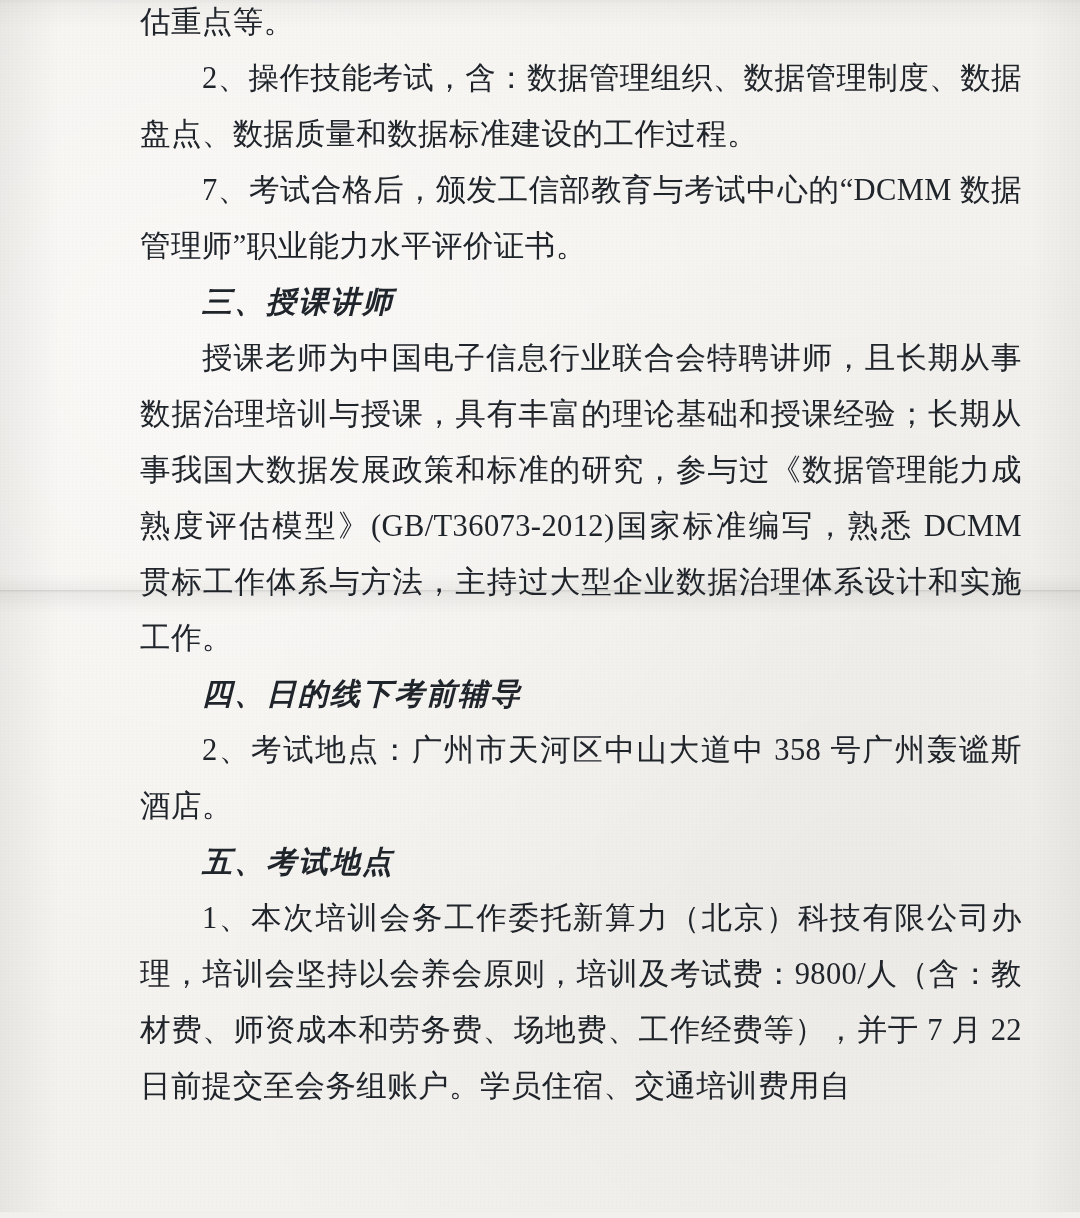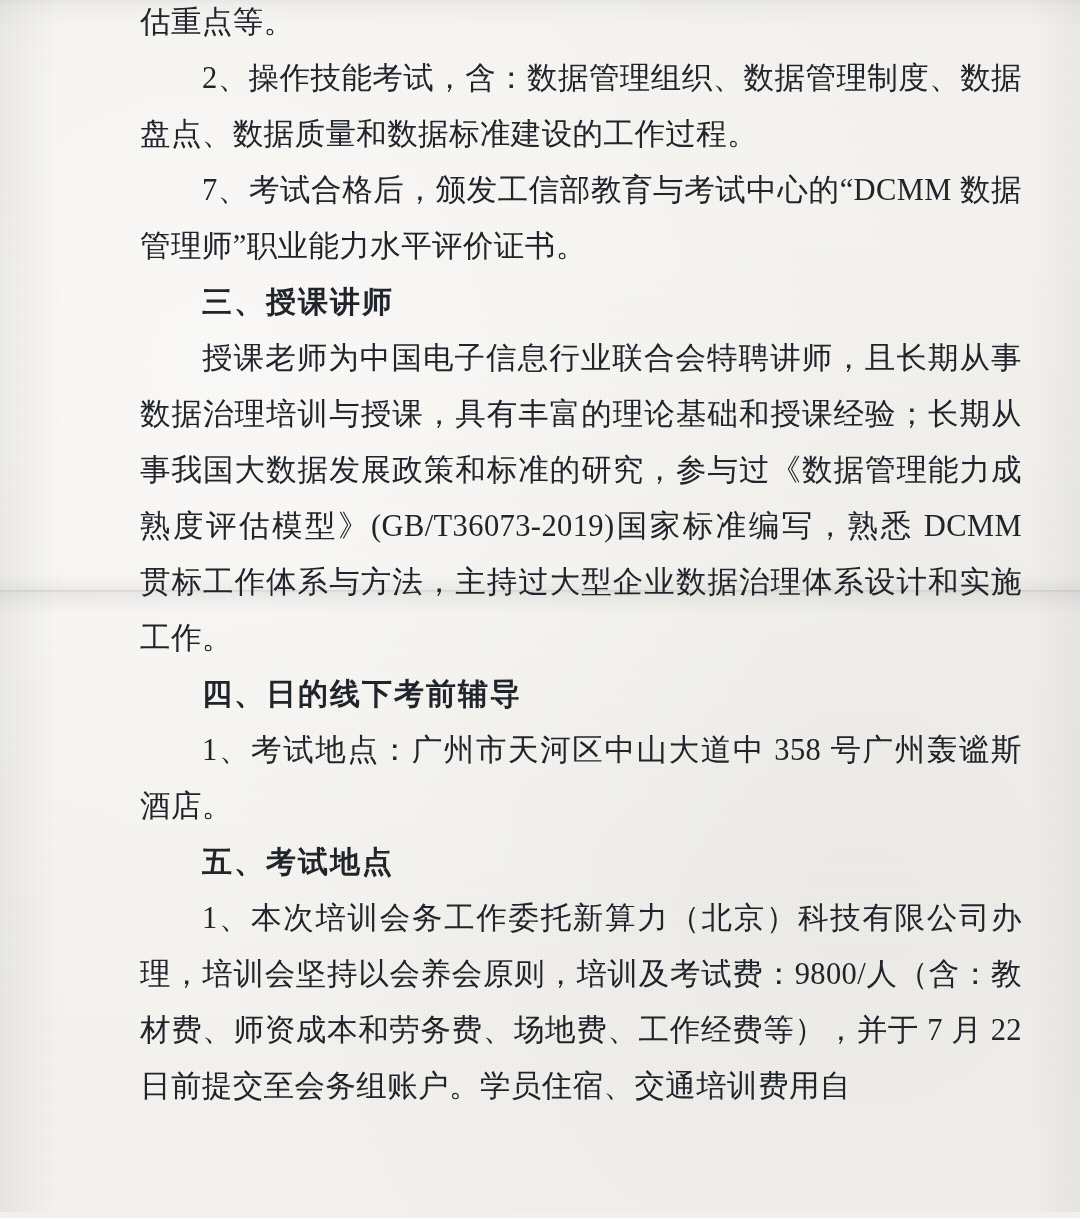--- a/index.html
+++ b/index.html
@@ -46,20 +46,21 @@
   }
   p.indent {
     text-indent: 62px;
   }
   h3 {
     font-weight: bold;
     text-indent: 62px;
     letter-spacing: 2px;
     font-family: "Liberation Sans", "DejaVu Sans", sans-serif;
     font-size: 30px;
+    font-style: italic;
   }
   .first-line {
     margin-top: -6px;
   }
   
   #grain {
     position: absolute;
     inset: 0;
     pointer-events: none;
     background-image:
@@ -88,24 +89,24 @@
 
 <div id="page">
   <div class="clip-top"></div>
 
   <div id="doc">
     <p class="first-line">估重点等。</p>
     <p class="indent">2、操作技能考试，含：数据管理组织、数据管理制度、数据盘点、数据质量和数据标准建设的工作过程。</p>
     <p class="indent">7、考试合格后，颁发工信部教育与考试中心的“DCMM 数据管理师”职业能力水平评价证书。</p>
 
     <h3>三、授课讲师</h3>
-    <p class="indent">授课老师为中国电子信息行业联合会特聘讲师，且长期从事数据治理培训与授课，具有丰富的理论基础和授课经验；长期从事我国大数据发展政策和标准的研究，参与过《数据管理能力成熟度评估模型》(GB/T36073-2019)国家标准编写，熟悉 DCMM 贯标工作体系与方法，主持过大型企业数据治理体系设计和实施工作。</p>
+    <p class="indent">授课老师为中国电子信息行业联合会特聘讲师，且长期从事数据治理培训与授课，具有丰富的理论基础和授课经验；长期从事我国大数据发展政策和标准的研究，参与过《数据管理能力成熟度评估模型》(GB/T36073-2012)国家标准编写，熟悉 DCMM 贯标工作体系与方法，主持过大型企业数据治理体系设计和实施工作。</p>
 
     <h3>四、日的线下考前辅导</h3>
-    <p class="indent">1、考试地点：广州市天河区中山大道中 358 号广州轰谧斯酒店。</p>
+    <p class="indent">2、考试地点：广州市天河区中山大道中 358 号广州轰谧斯酒店。</p>
 
     <h3>五、考试地点</h3>
     <p class="indent">1、本次培训会务工作委托新算力（北京）科技有限公司办理，培训会坚持以会养会原则，培训及考试费：9800/人（含：教材费、师资成本和劳务费、场地费、工作经费等），并于 7 月 22 日前提交至会务组账户。学员住宿、交通培训费用自</p>
   </div>
 
   <div id="fold"></div>
   <div id="grain"></div>
 </div>
 
 </body></html>

